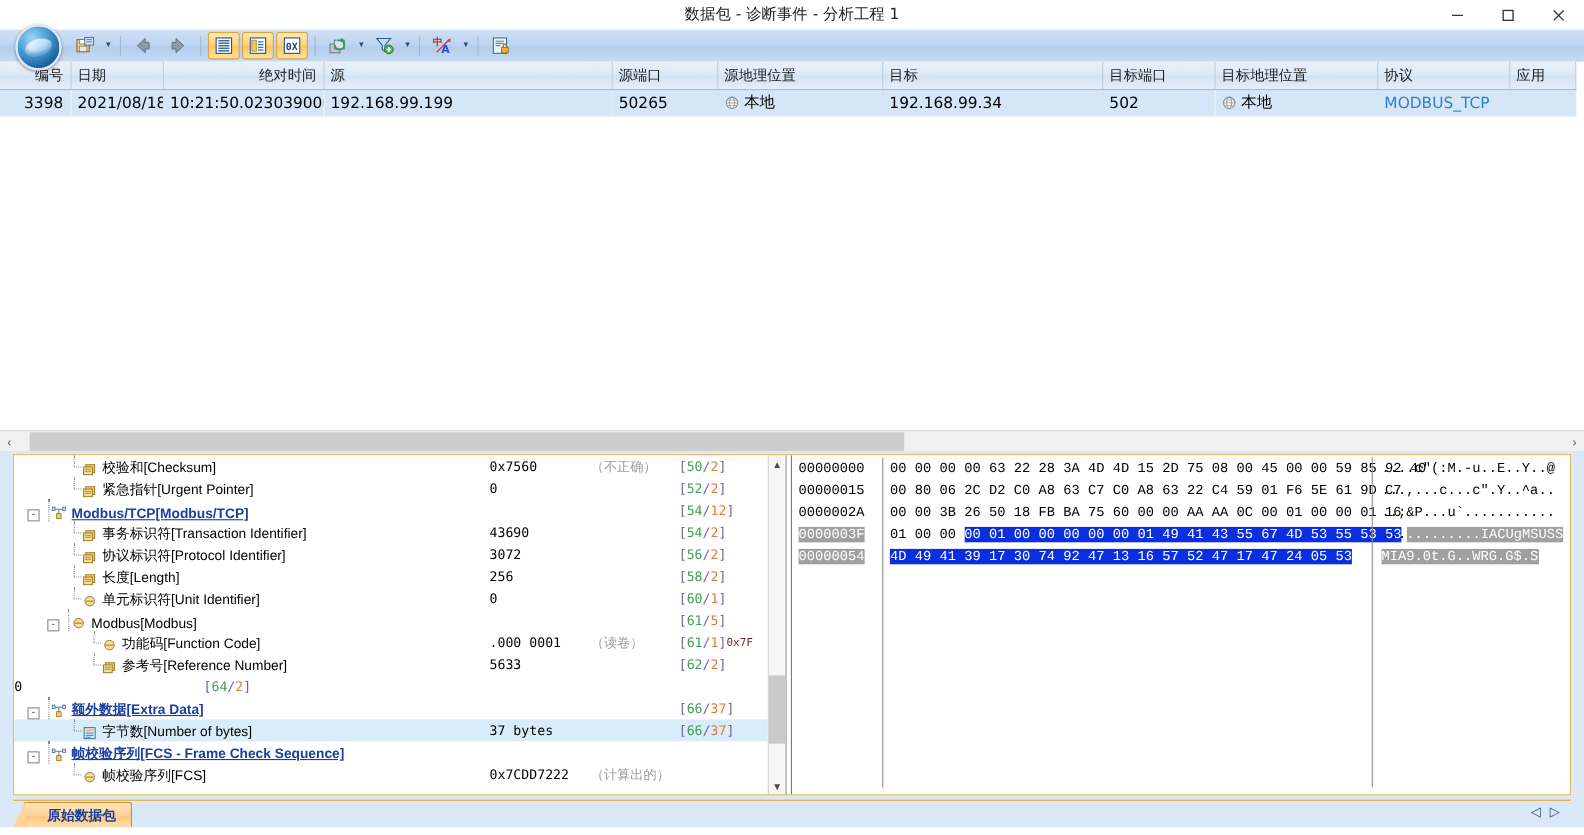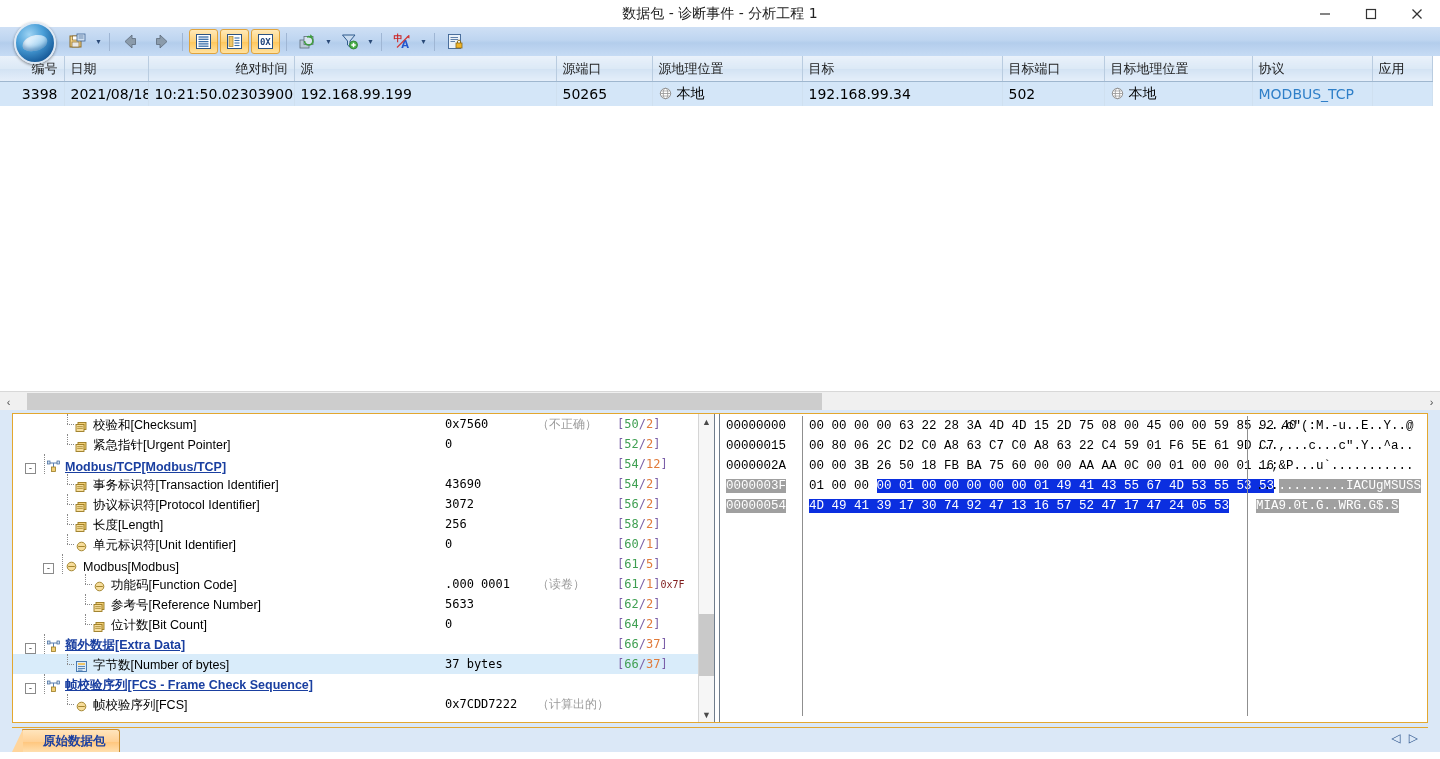--- a/index.html
+++ b/index.html
@@ -566,31 +566,20 @@
                   <line x1="3.2" y1="7.6" x2="8.8" y2="7.6" stroke="#9a7a20" stroke-width=".7"></line>
                   <line x1="3.2" y1="9.4" x2="8.8" y2="9.4" stroke="#9a7a20" stroke-width=".7"></line>
                 </svg>
                 <span class="tx">参考号[Reference Number]</span>
               </div>
               <div class="tval">5633</div>
               <div class="tnote"></div>
               <div class="toff"><span class="br">[</span><span class="a">62</span><span class="sl">/</span><span class="b">2</span><span class="br">]</span></div>
             </div>
             <div class="trow">
-              <div class="tlabel">
-                <span class="indent" style="width: 62px;"></span>
-                <span class="dotline elbow"></span>
-                <svg class="ic" viewBox="0 0 15 15">
-                  <rect x="4" y="3.5" width="8" height="7" fill="#f3cf77" stroke="#9a7a20" stroke-width=".9"></rect>
-                  <rect x="2" y="5.5" width="8" height="7" fill="#f7dd9b" stroke="#9a7a20" stroke-width=".9"></rect>
-                  <line x1="3.2" y1="7.6" x2="8.8" y2="7.6" stroke="#9a7a20" stroke-width=".7"></line>
-                  <line x1="3.2" y1="9.4" x2="8.8" y2="9.4" stroke="#9a7a20" stroke-width=".7"></line>
-                </svg>
-                <span class="tx">位计数[Bit Count]</span>
-              </div>
               <div class="tval">0</div>
               <div class="tnote"></div>
               <div class="toff"><span class="br">[</span><span class="a">64</span><span class="sl">/</span><span class="b">2</span><span class="br">]</span></div>
             </div>
             <div class="trow">
               <div class="tlabel">
                 <span class="indent" style="width: 8px;"></span>
                 <span class="expander">-</span>
                 <span class="dotline" style="width: 8px;"></span>
                 <svg class="ic" viewBox="0 0 15 15">

